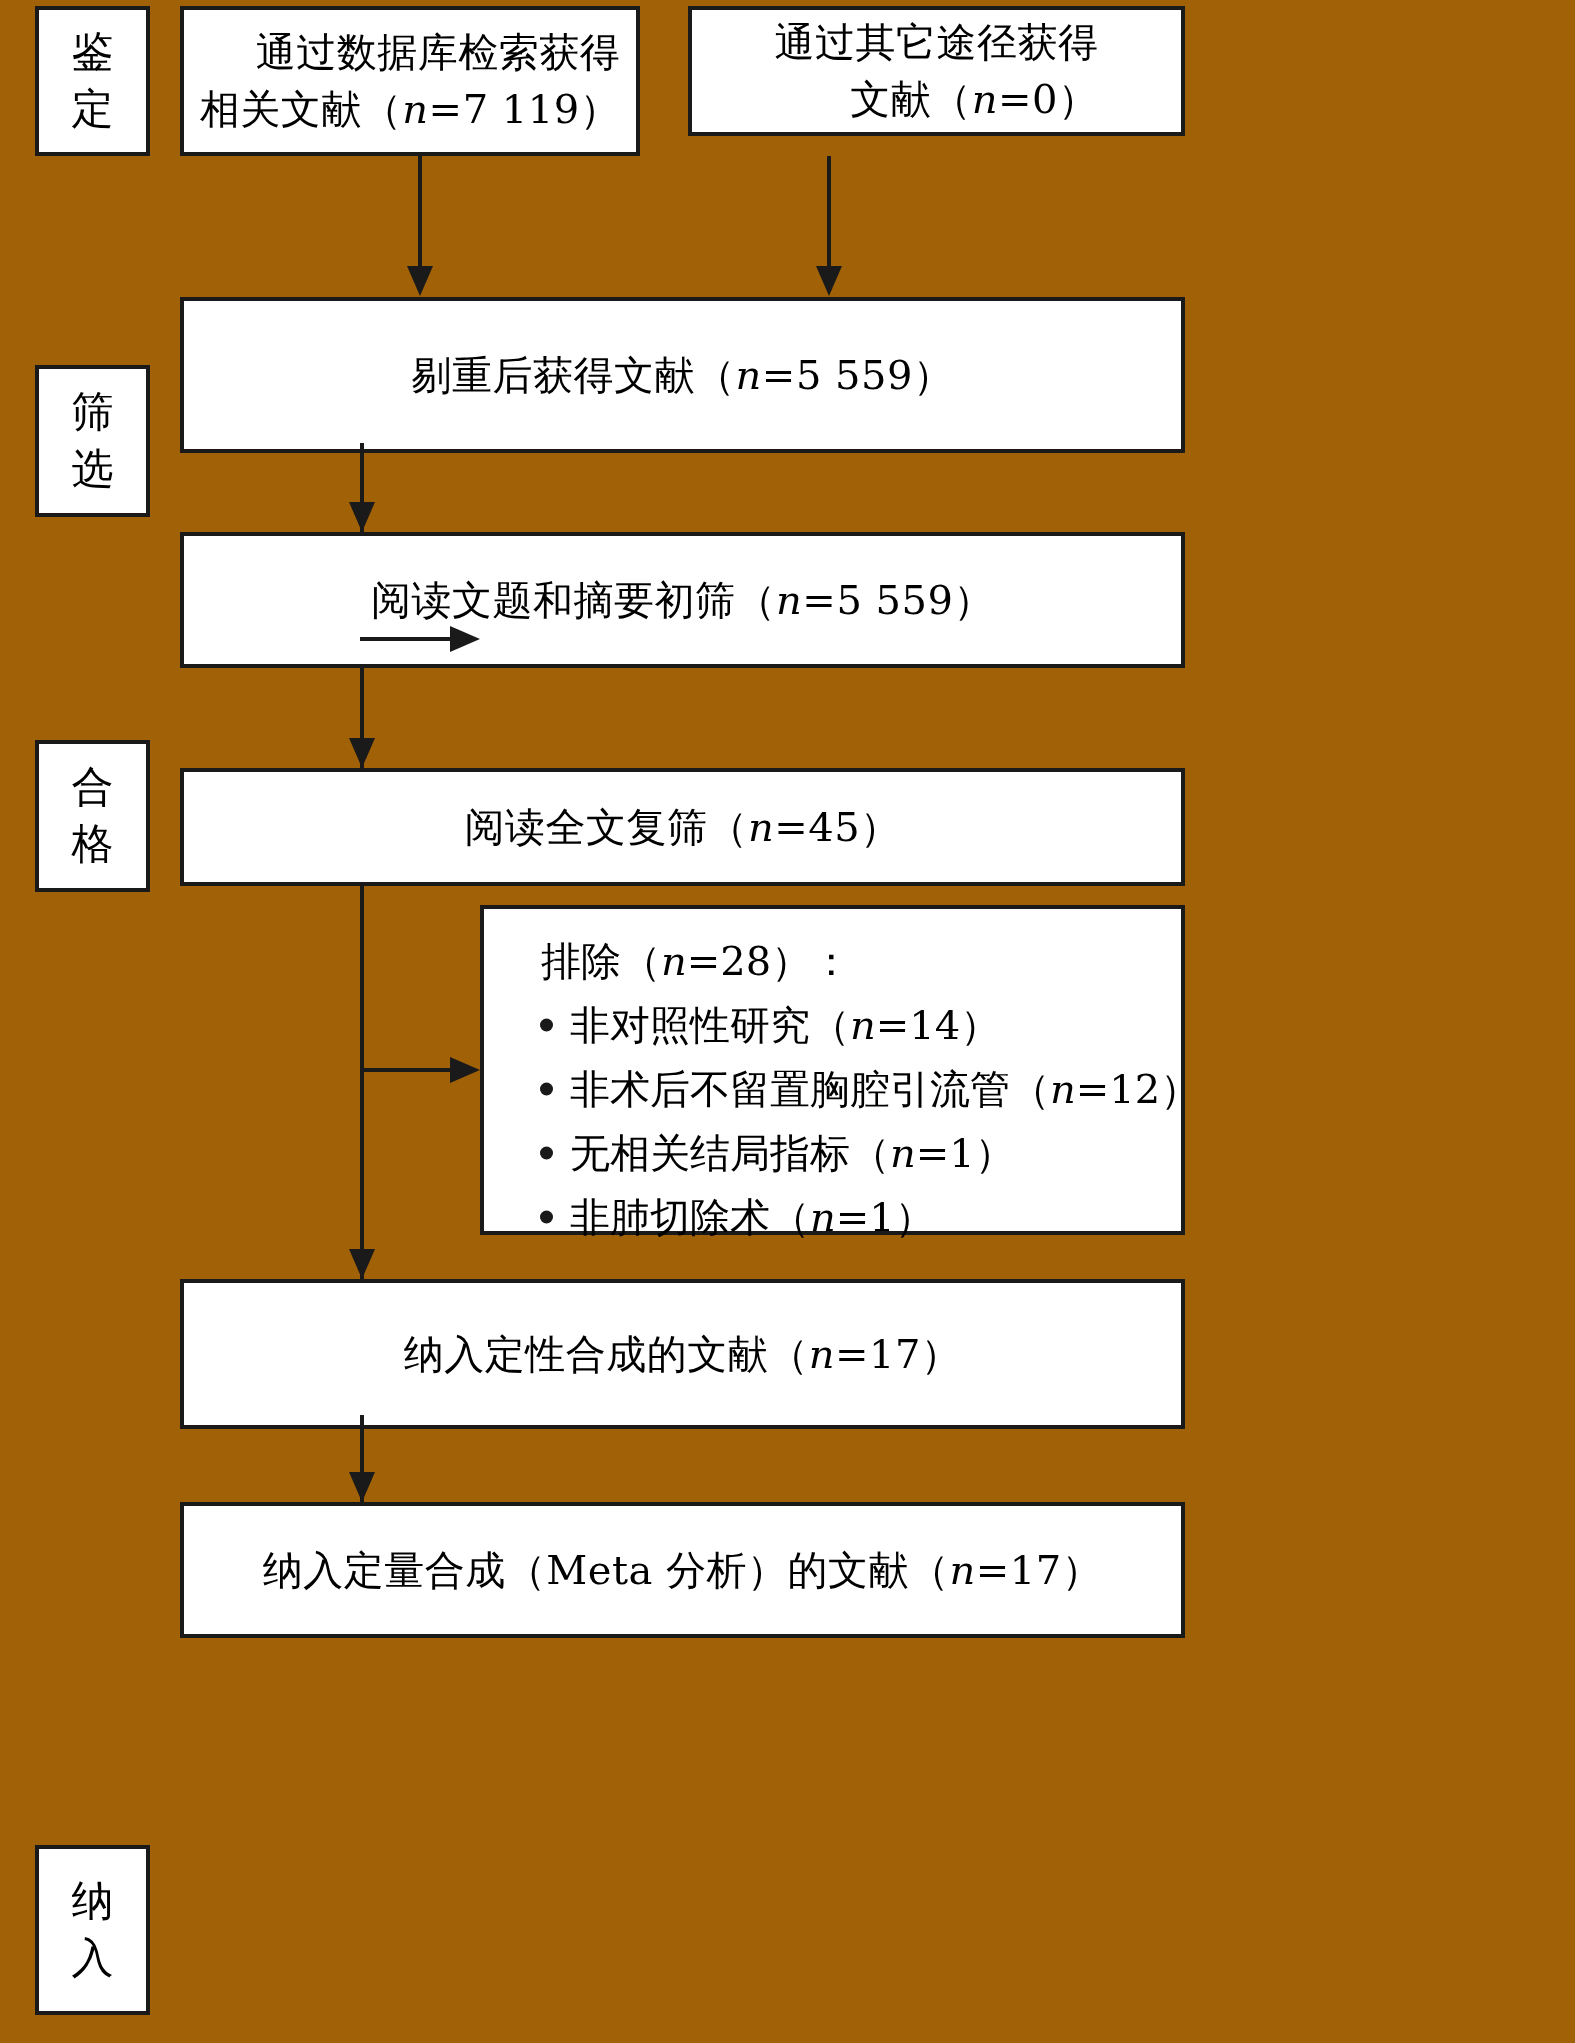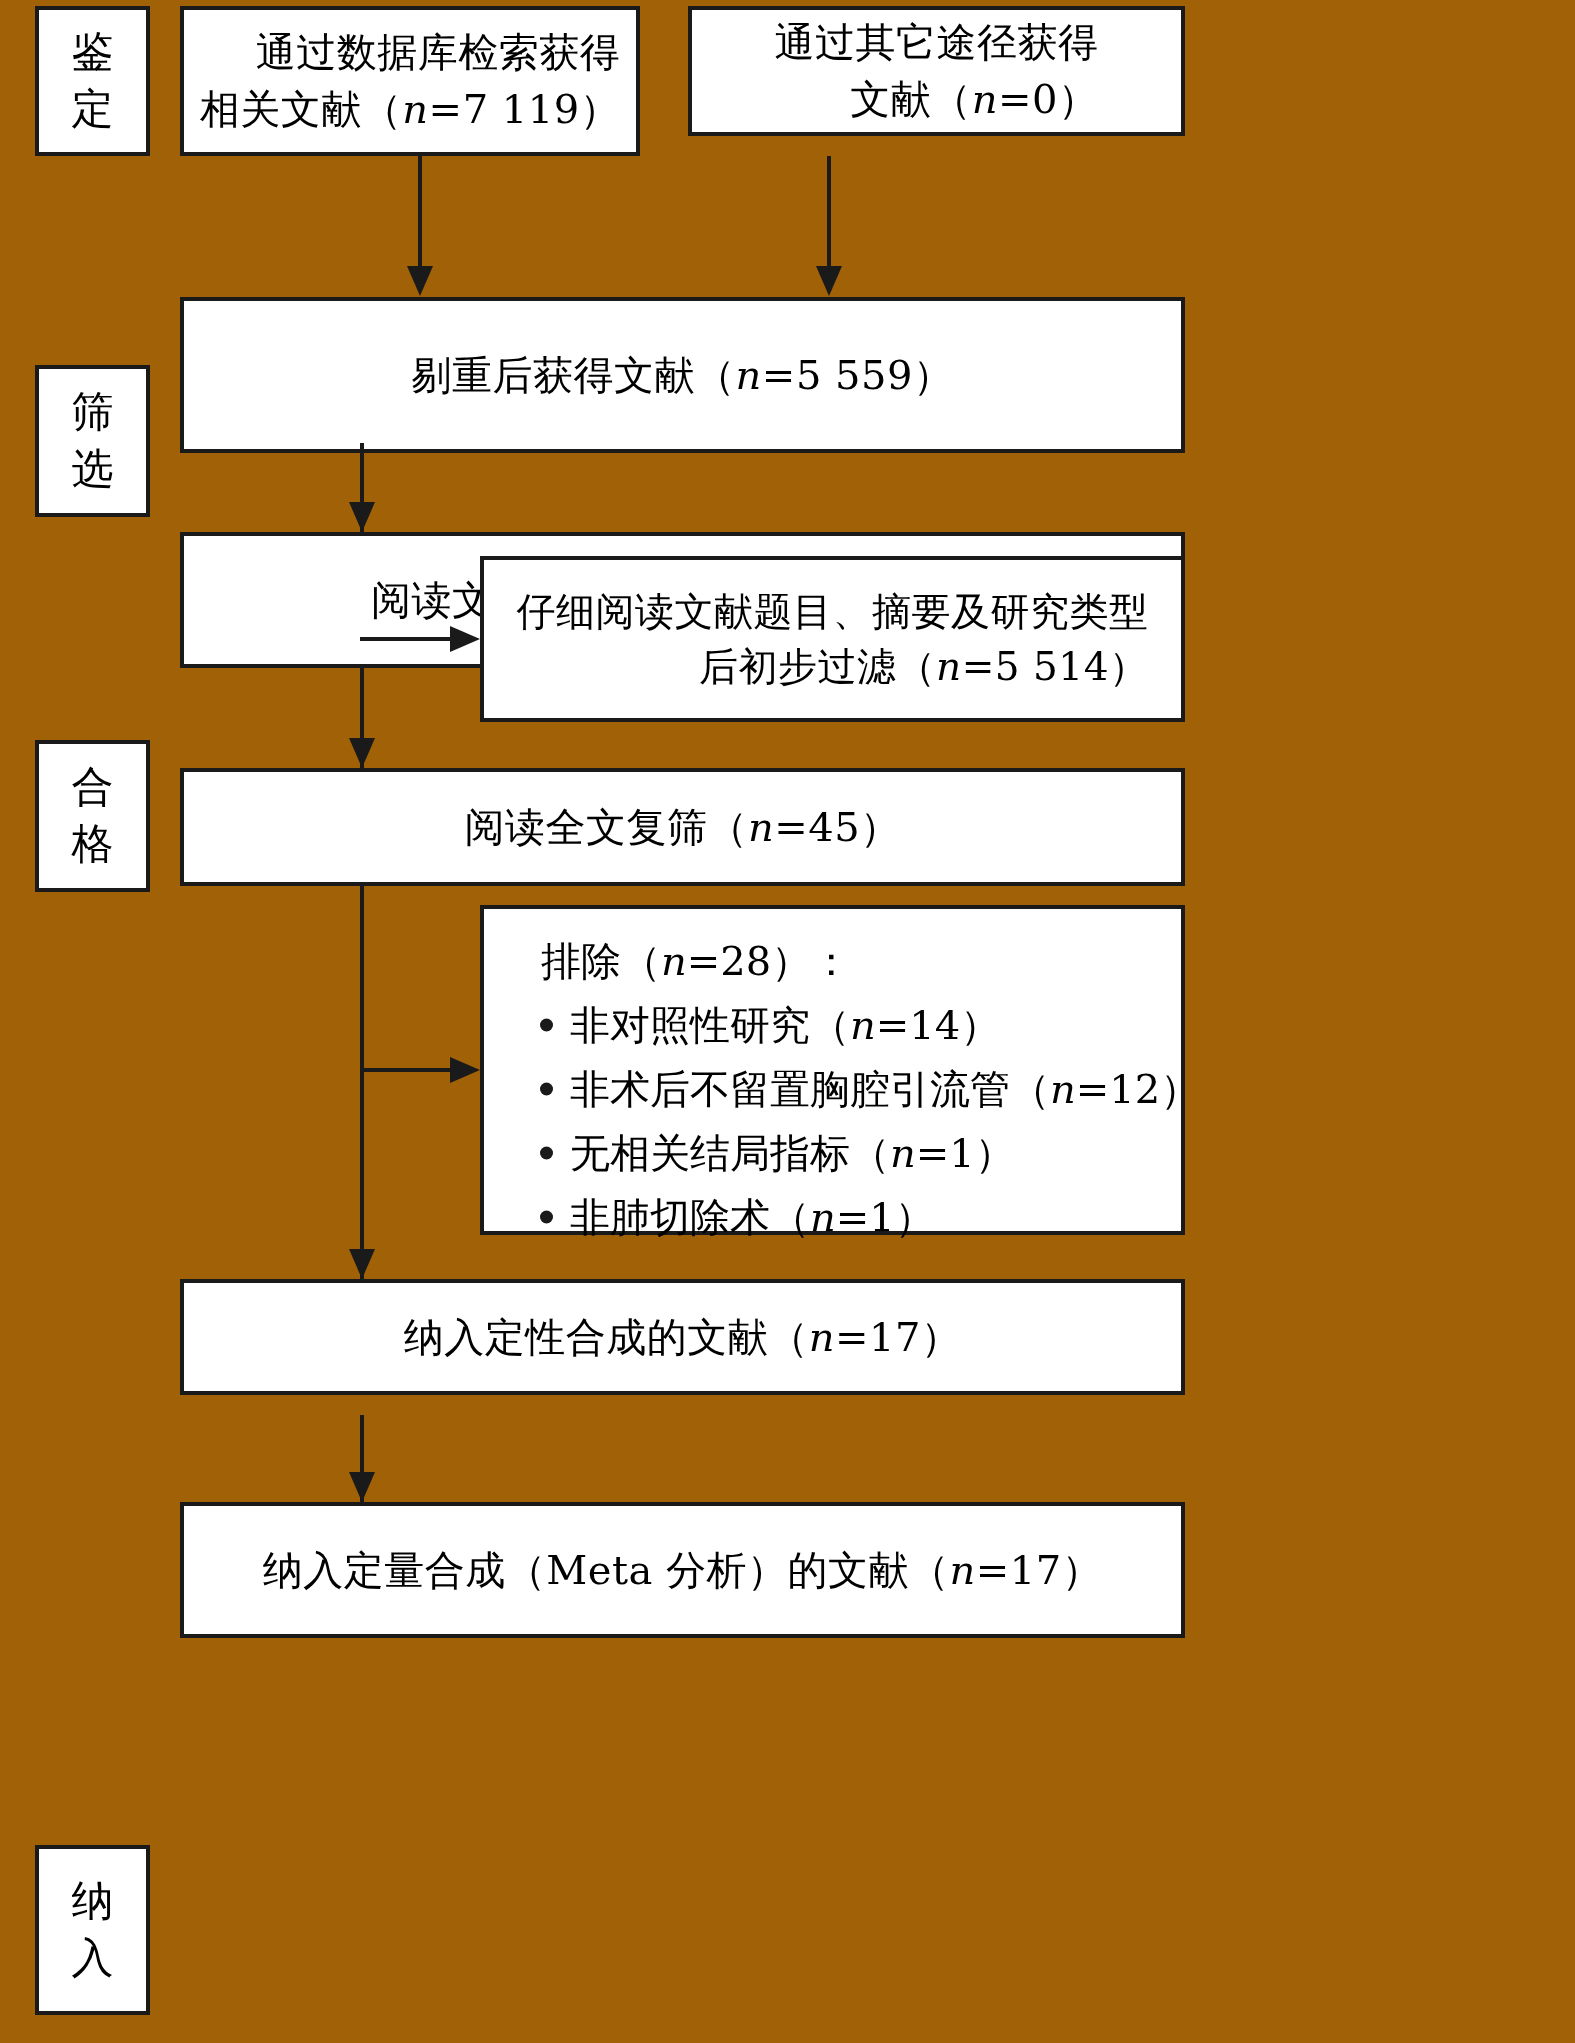--- a/index.html
+++ b/index.html
@@ -168,24 +168,20 @@
     <span class="txt">阅读文题和摘要初筛（<em class="n">n</em>=5 559）</span>
   </div>
 
   <div class="vline" style="left:360px; top:668px; height:100px;"></div>
   <div class="hline" style="left:360px; top:636px; width:0px;"></div>
 
   <div class="hline" style="left:360px; top:637px; width:0;"></div>
 
   <div class="hline" style="left:362px; top:637px; width:0;"></div>
 
-  <div class="box" style="left:480px; top:556px; width:705px; height:166px; font-size:39px;">
-    <span class="txt two-line">仔细阅读文献题目、摘要及研究类型
-后初步过滤（<em class="n">n</em>=5 514）</span>
-  </div>
 
   <div class="hline" style="left: 360px; top: 637px; width: 90px;"></div>
   <div class="arrow-right" style="left:450px; top:626px;"></div>
 
   <div class="vline" style="left: 360px; top: 668px; height: 100px;"></div>
   <div class="arrow-down" style="left: 349px; top: 738px;"></div>
 
   <div class="box" style="left:180px; top:768px; width:1005px; height:118px;">
     <span class="txt">阅读全文复筛（<em class="n">n</em>=45）</span>
   </div>
@@ -199,21 +195,21 @@
       <li>非对照性研究（<em class="n">n</em>=14）</li>
       <li>非术后不留置胸腔引流管（<em class="n">n</em>=12）</li>
       <li>无相关结局指标（<em class="n">n</em>=1）</li>
       <li>非肺切除术（<em class="n">n</em>=1）</li>
     </ul>
   </div>
 
   <div class="vline" style="left: 360px; top: 886px; height: 393px;"></div>
   <div class="arrow-down" style="left: 349px; top: 1249px;"></div>
 
-  <div class="box" style="left:180px; top:1279px; width:1005px; height:116px;">
+  <div class="box" style="left:180px; top:1279px; width:1005px; height:150px;">
     <span class="txt">纳入定性合成的文献（<em class="n">n</em>=17）</span>
   </div>
 
   <div class="vline" style="left: 360px; top: 1415px; height: 87px;"></div>
   <div class="arrow-down" style="left: 349px; top: 1472px;"></div>
 
   <div class="box" style="left:180px; top:1502px; width:1005px; height:136px;">
     <span class="txt">纳入定量合成（Meta 分析）的文献（<em class="n">n</em>=17）</span>
   </div>
 

